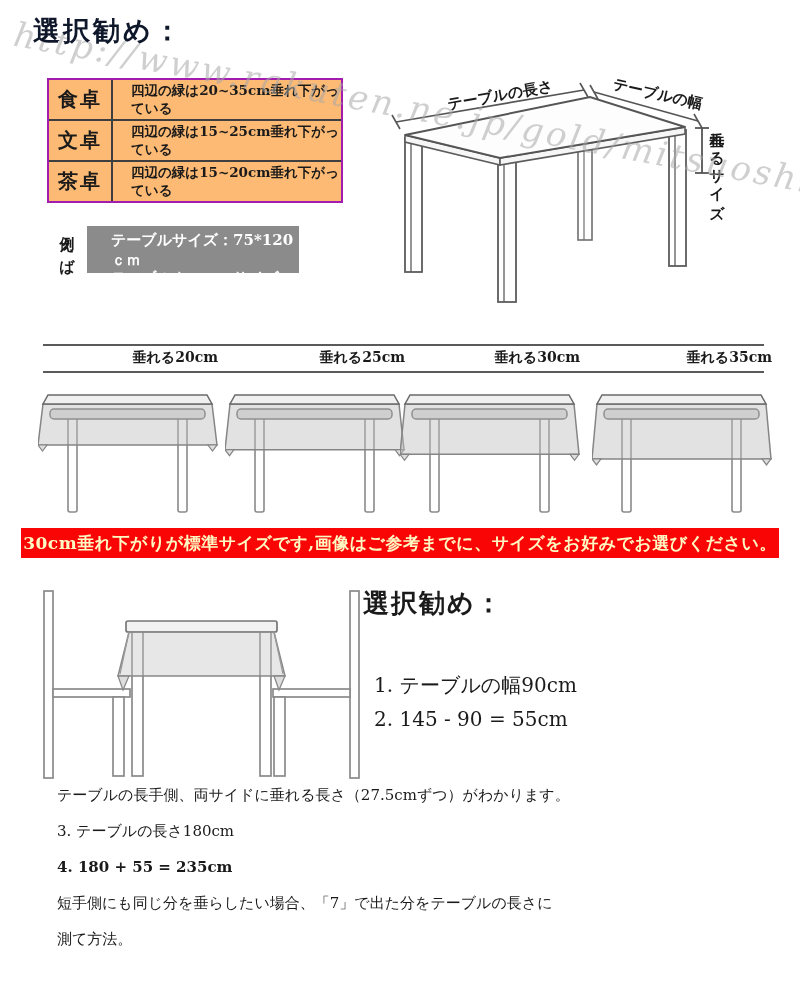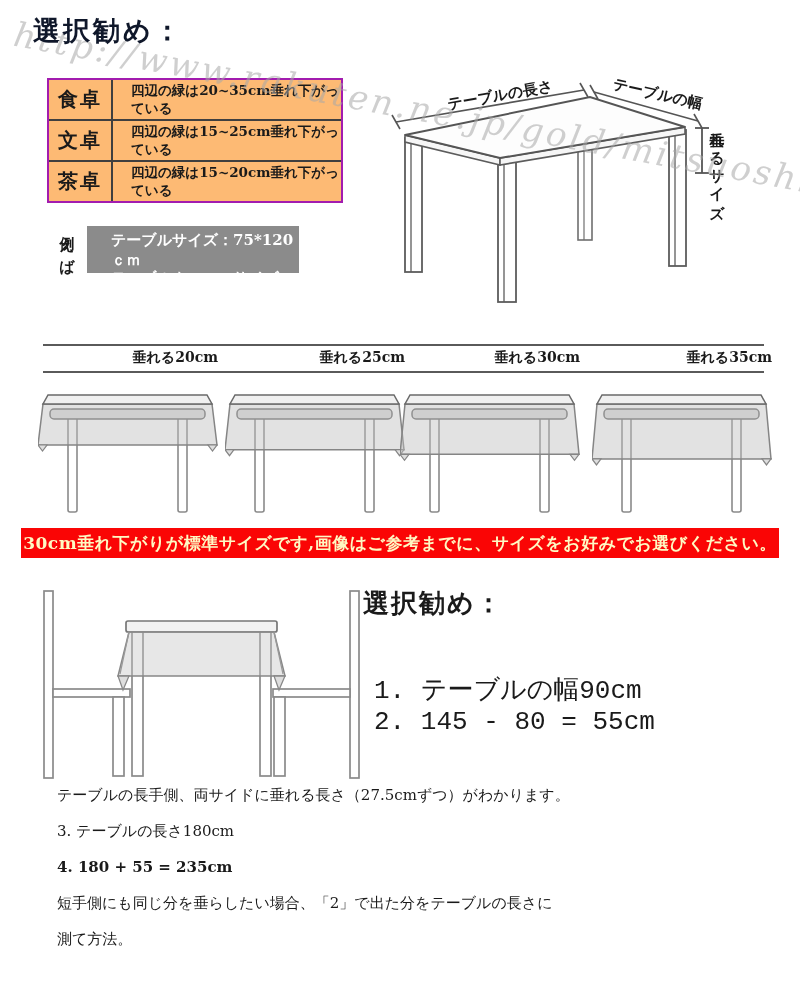--- a/index.html
+++ b/index.html
@@ -64,21 +64,21 @@
 
   
   #banner {
     left:21px; top:528px; width:758px; height:30px; display:flex; align-items:center; justify-content:center;
     font-size:17px; font-weight:bold; color:#fef9c3; letter-spacing:0.5px; z-index:2;
   }
 
   
   #chairs-illo { left:28px; top:583px; z-index:1; }
   #measure-heading { left:363px; top:586px; font-size:26px; font-weight:bold; letter-spacing:2px; }
-  .measure-step { left:374px; font-size:26px; white-space:nowrap;font-family:Liberation Mono, monospace; }
+  .measure-step { left:374px; font-size:20px; white-space:nowrap; }
   .measure-note { left:57px; font-size:15px; white-space:nowrap; }
 </style>
 </head>
 <body>
 
 <div id="canvas">
 
   <div class="abs" id="watermark">http://www.rakuten.ne.jp/gold/mitsuoshii/</div>
 
   <div class="abs" id="page-title" style="color: #0f172a;">選択勧め：</div>
@@ -225,20 +225,20 @@
       <polygon points="101,49 246,49 257,93 90,93" fill="rgba(195,195,195,0.4)" stroke="#888888" stroke-width="1.5"></polygon>
       <line x1="101" y1="49" x2="92" y2="91" stroke="#999999" stroke-width="1.2"></line>
       <line x1="246" y1="49" x2="255" y2="91" stroke="#999999" stroke-width="1.2"></line>
       <polygon points="90,93 101,93 95,107" fill="#dedede" stroke="#888888" stroke-width="1.3"></polygon>
       <polygon points="246,93 257,93 251,107" fill="#dedede" stroke="#888888" stroke-width="1.3"></polygon>
     </g>
   </svg>
 
   <div class="abs" id="measure-heading">選択勧め：</div>
   <div class="abs measure-step" style="top:672px;">1. テーブルの幅90cm</div>
-  <div class="abs measure-step" style="top:707px;">2. 145 - 80 = 55cm</div>
+  <div class="abs measure-step" style="top:707px;">2. 145 - 90 = 55cm</div>
   <div class="abs measure-note" style="top:786px;">テーブルの長手側、両サイドに垂れる長さ（27.5cmずつ）がわかります。</div>
   <div class="abs measure-note" style="top:822px;">3. テーブルの長さ180cm</div>
   <div class="abs measure-note" style="top:858px;font-weight:bold;">4. 180 + 55 = 235cm</div>
-  <div class="abs measure-note" style="top:894px;">短手側にも同じ分を垂らしたい場合、「2」で出た分をテーブルの長さに</div>
+  <div class="abs measure-note" style="top:894px;">短手側にも同じ分を垂らしたい場合、「7」で出た分をテーブルの長さに</div>
   <div class="abs measure-note" style="top:930px;">測て方法。</div>
 
 </div>
 
 </body></html>

